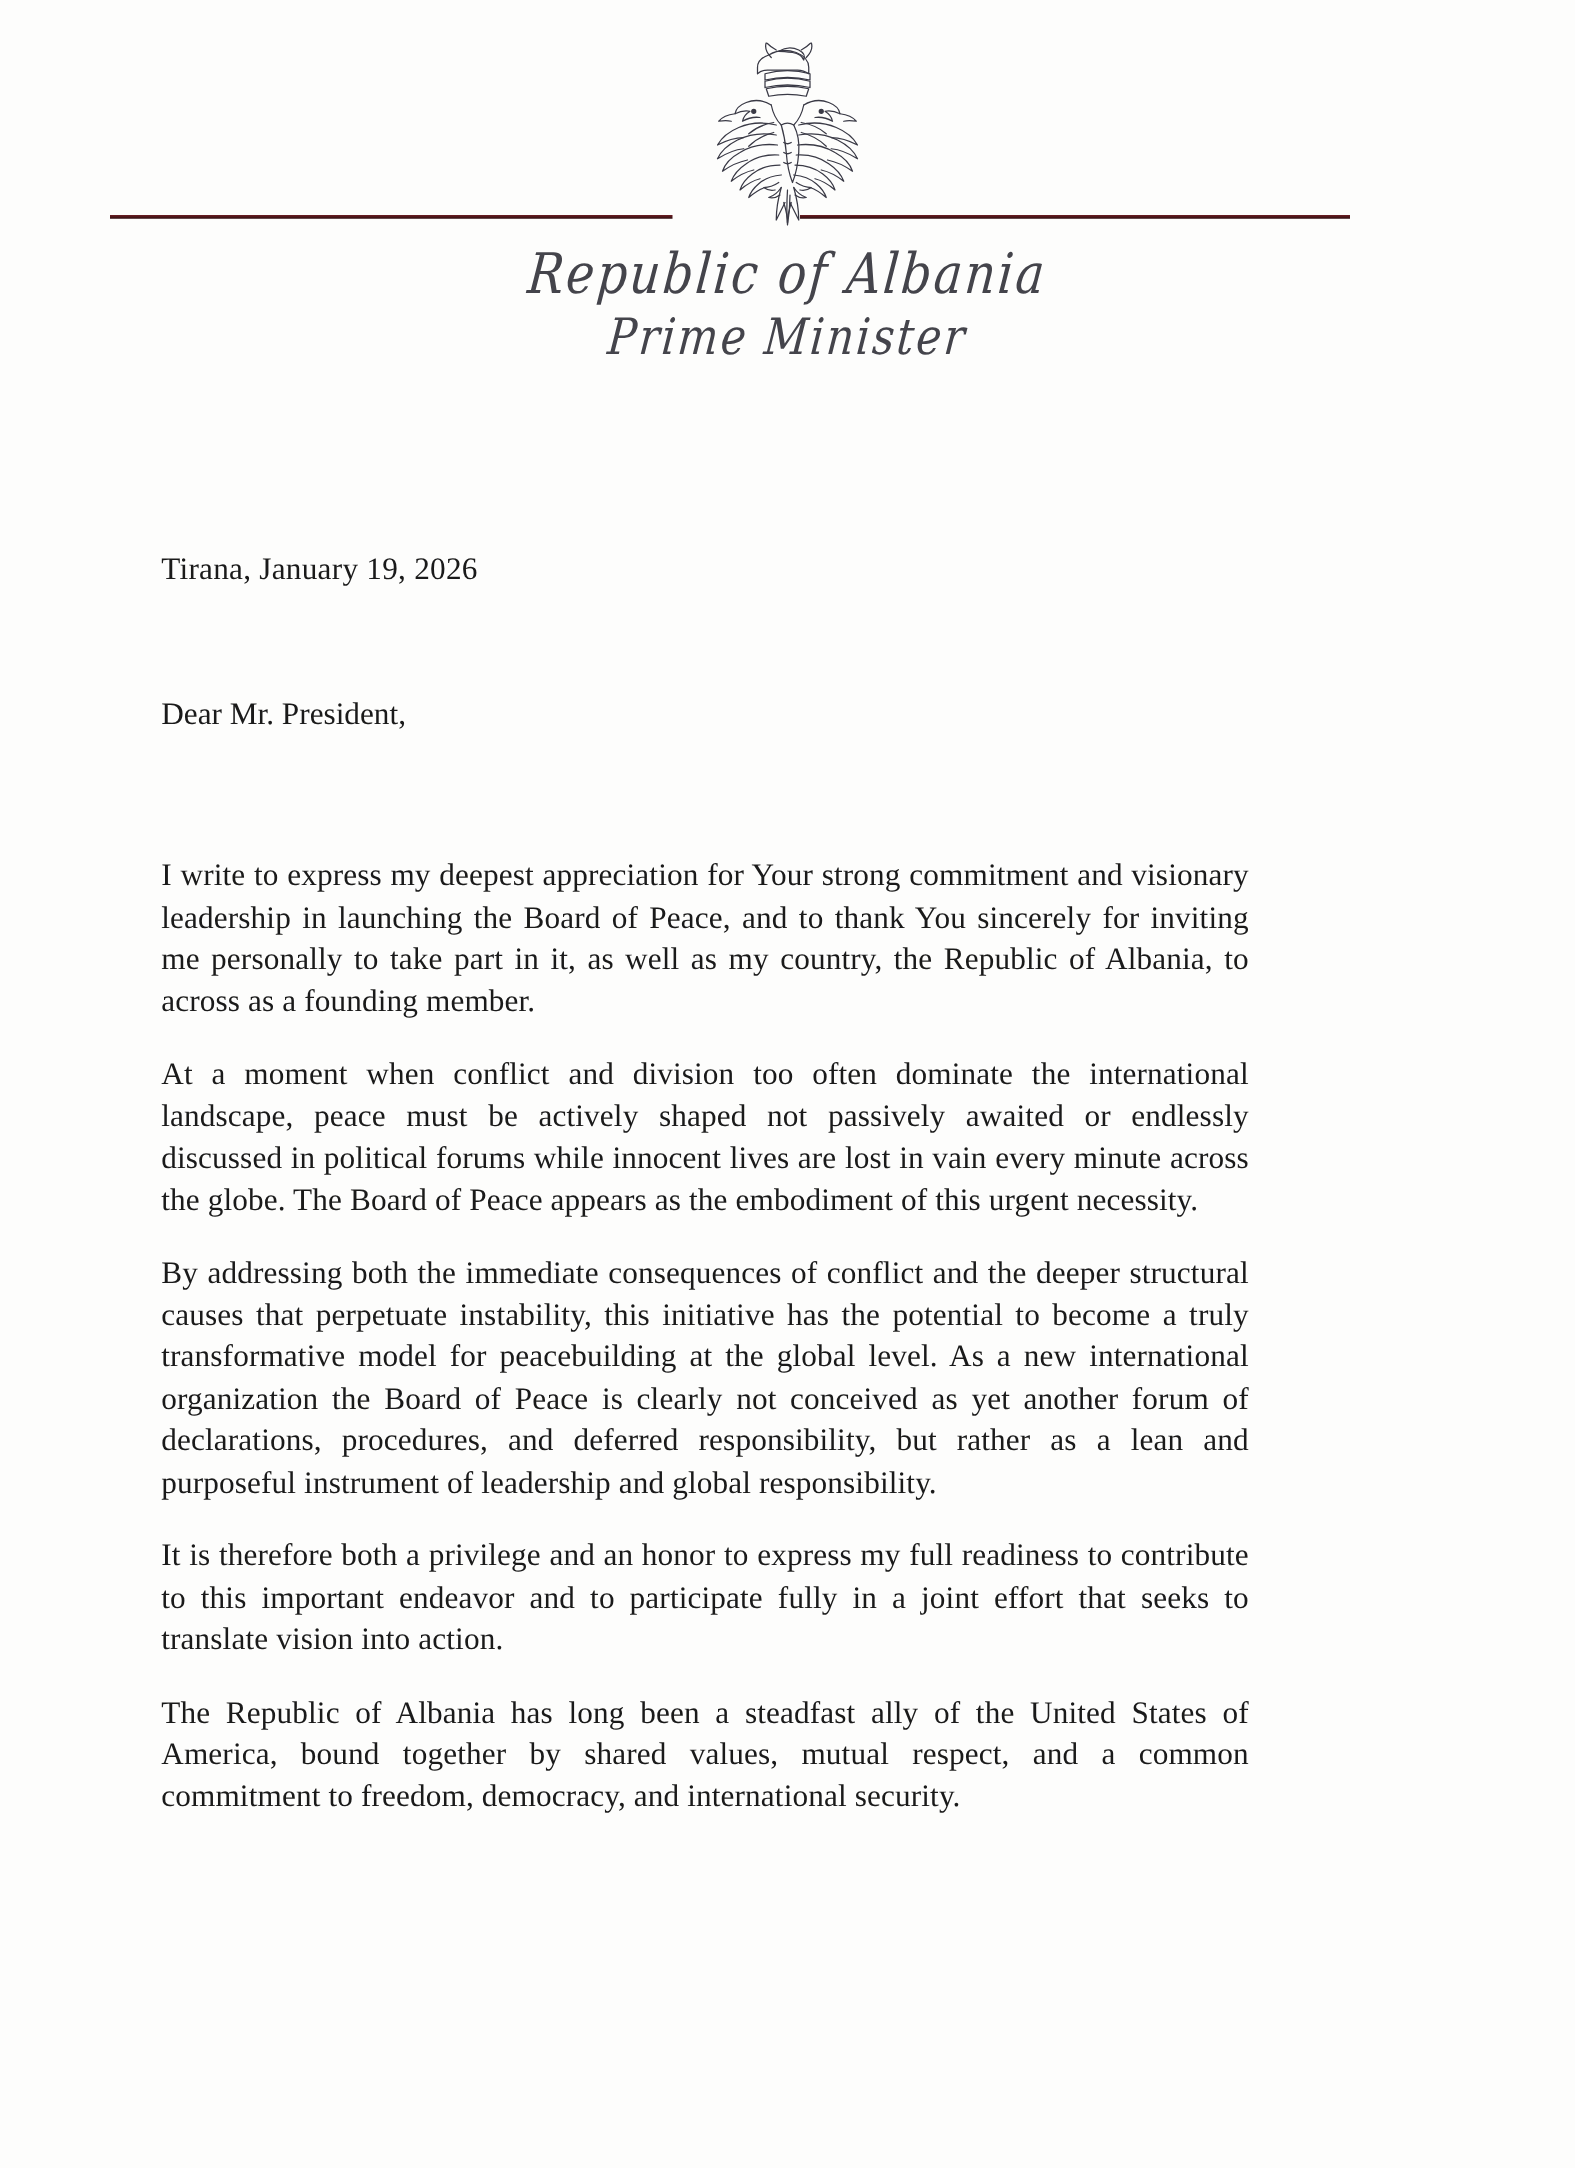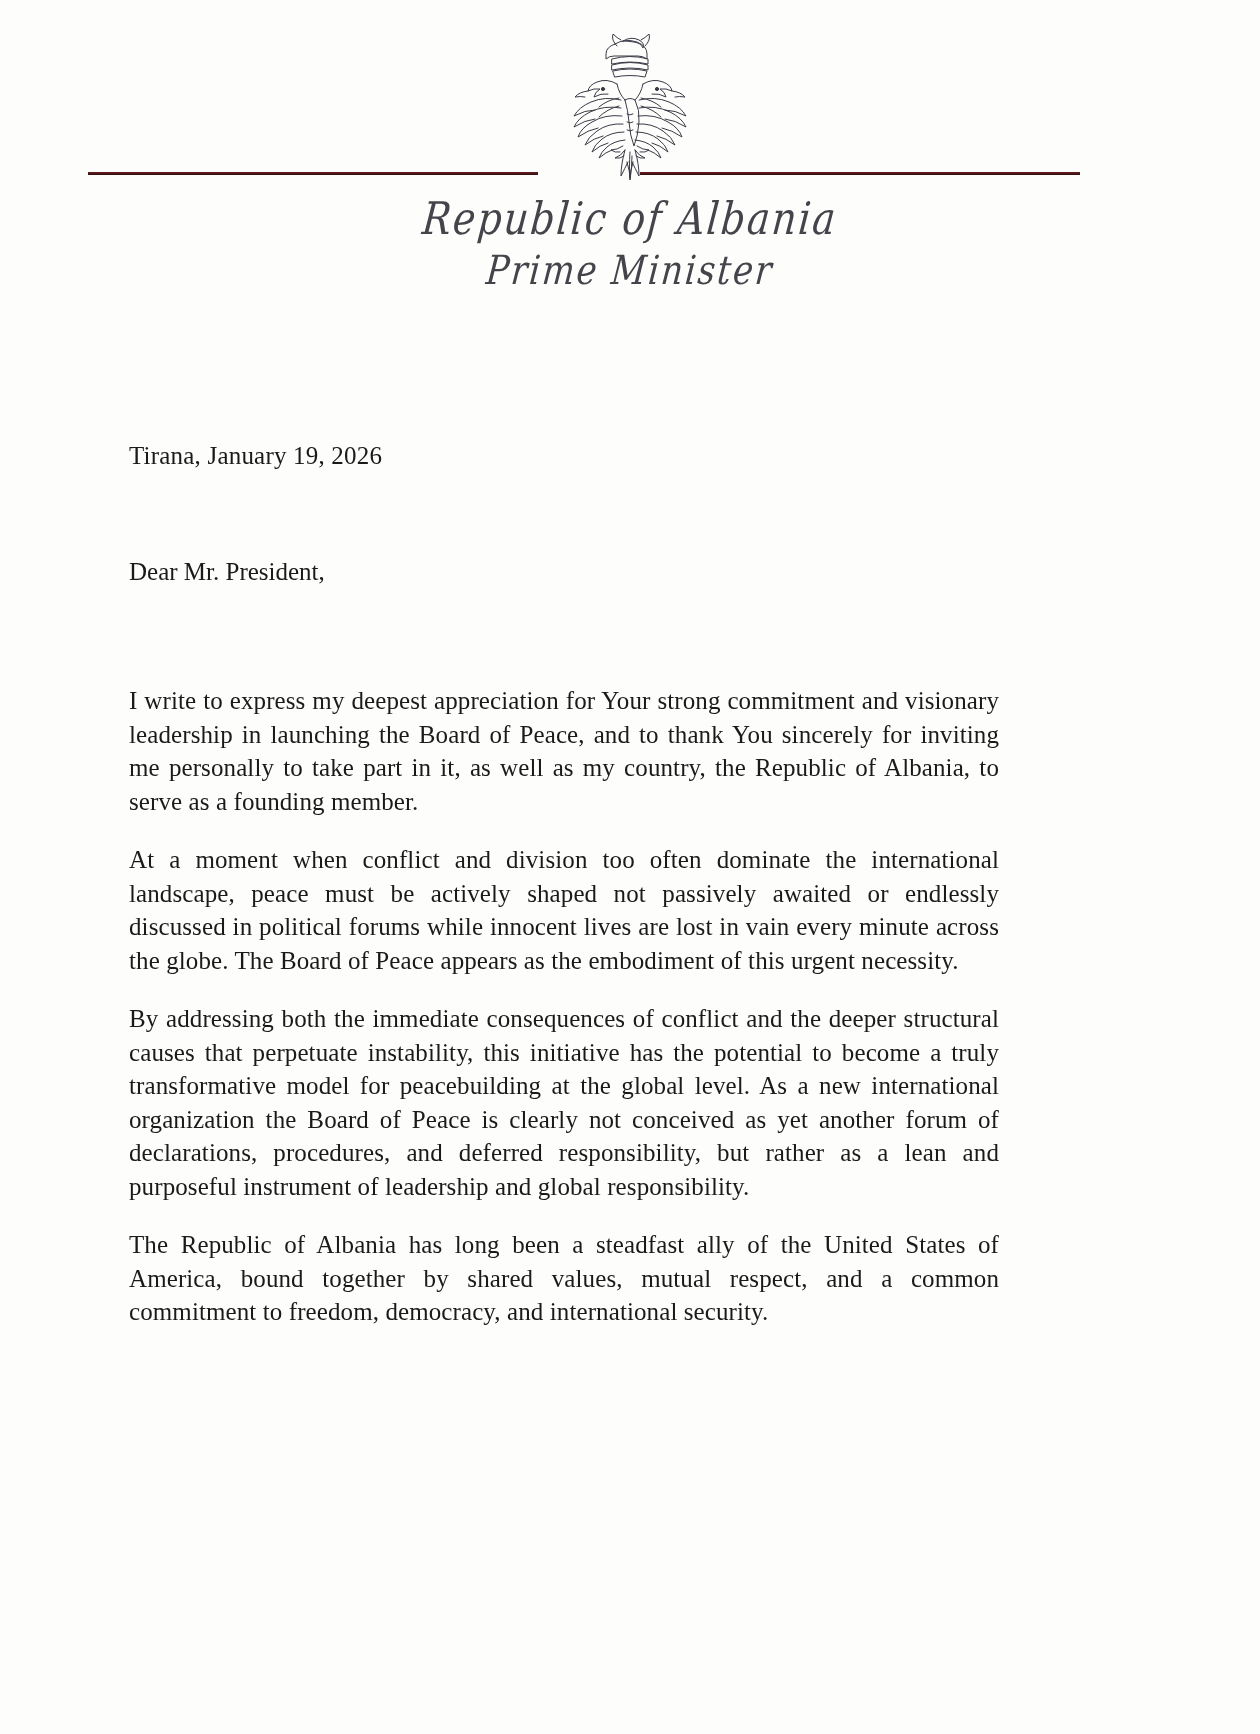--- a/index.html
+++ b/index.html
@@ -185,19 +185,20 @@
       <div class="script script-2">Prime Minister</div>
     </div>
   </div>
 
   <div class="body-area">
 
     <div class="date-line">Tirana, January 19, 2026</div>
 
     <div class="salutation">Dear Mr. President,</div>
 
-    <p class="para">I write to express my deepest appreciation for Your strong commitment and visionary leadership in launching the Board of Peace, and to thank You sincerely for inviting me personally to take part in it, as well as my country, the Republic of Albania, to serve as a founding member.</p>
+    <p class="para">I write to express my deepest appreciation for Your strong commitment and visionary leadership in launching the Board of Peace, and to thank You sincerely for inviting me personally to take part in it, as well as my country, the Republic of Albania, to across as a founding member.</p>
     <p class="para">At a moment when conflict and division too often dominate the international landscape, peace must be actively shaped not passively awaited or endlessly discussed in political forums while innocent lives are lost in vain every minute across the globe. The Board of Peace appears as the embodiment of this urgent necessity.</p>
     <p class="para">By addressing both the immediate consequences of conflict and the deeper structural causes that perpetuate instability, this initiative has the potential to become a truly transformative model for peacebuilding at the global level. As a new international organization the Board of Peace is clearly not conceived as yet another forum of declarations, procedures, and deferred responsibility, but rather as a lean and purposeful instrument of leadership and global responsibility.</p>
+    <p class="para">It is therefore both a privilege and an honor to express my full readiness to contribute to this important endeavor and to participate fully in a joint effort that seeks to translate vision into action.</p>
     <p class="para">The Republic of Albania has long been a steadfast ally of the United States of America, bound together by shared values, mutual respect, and a common commitment to freedom, democracy, and international security.</p>
 
   </div>
 </div>
 
 </body></html>

